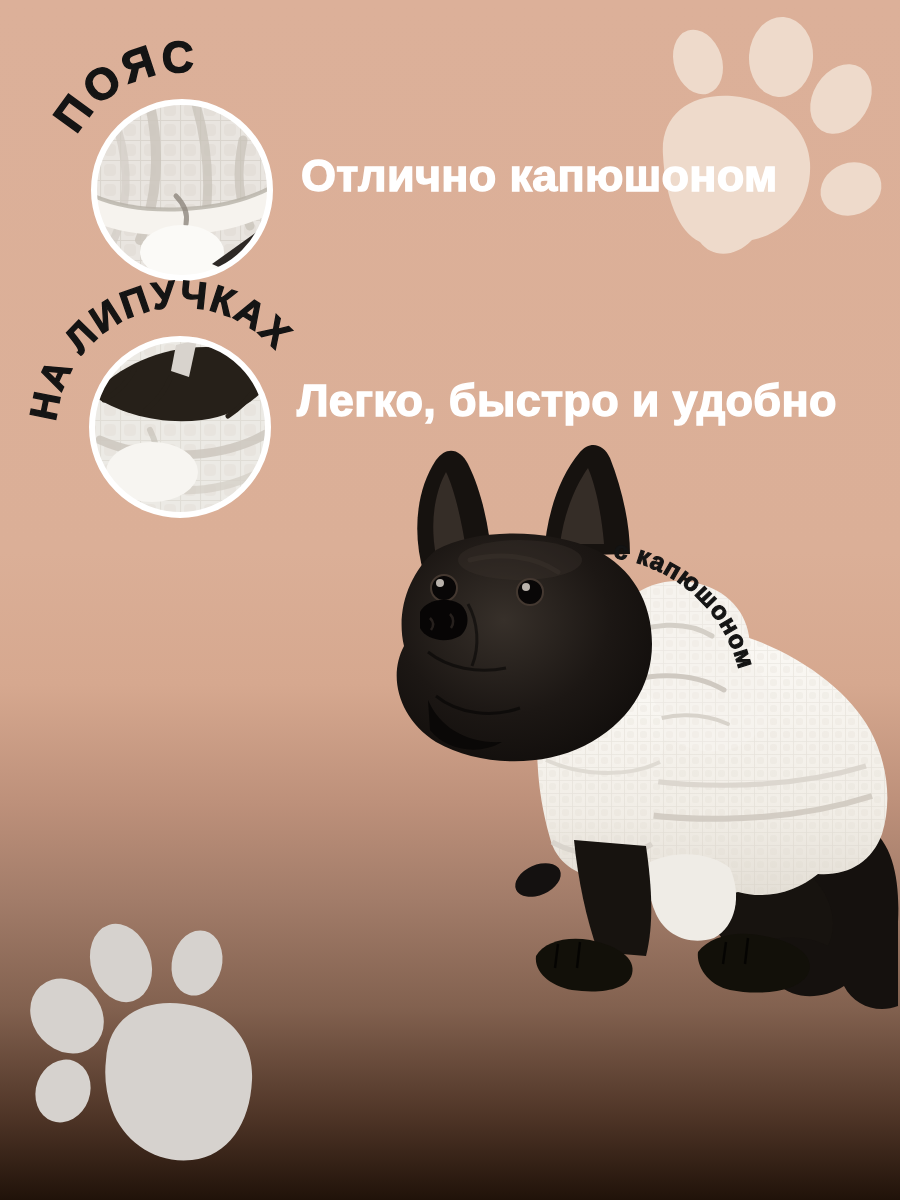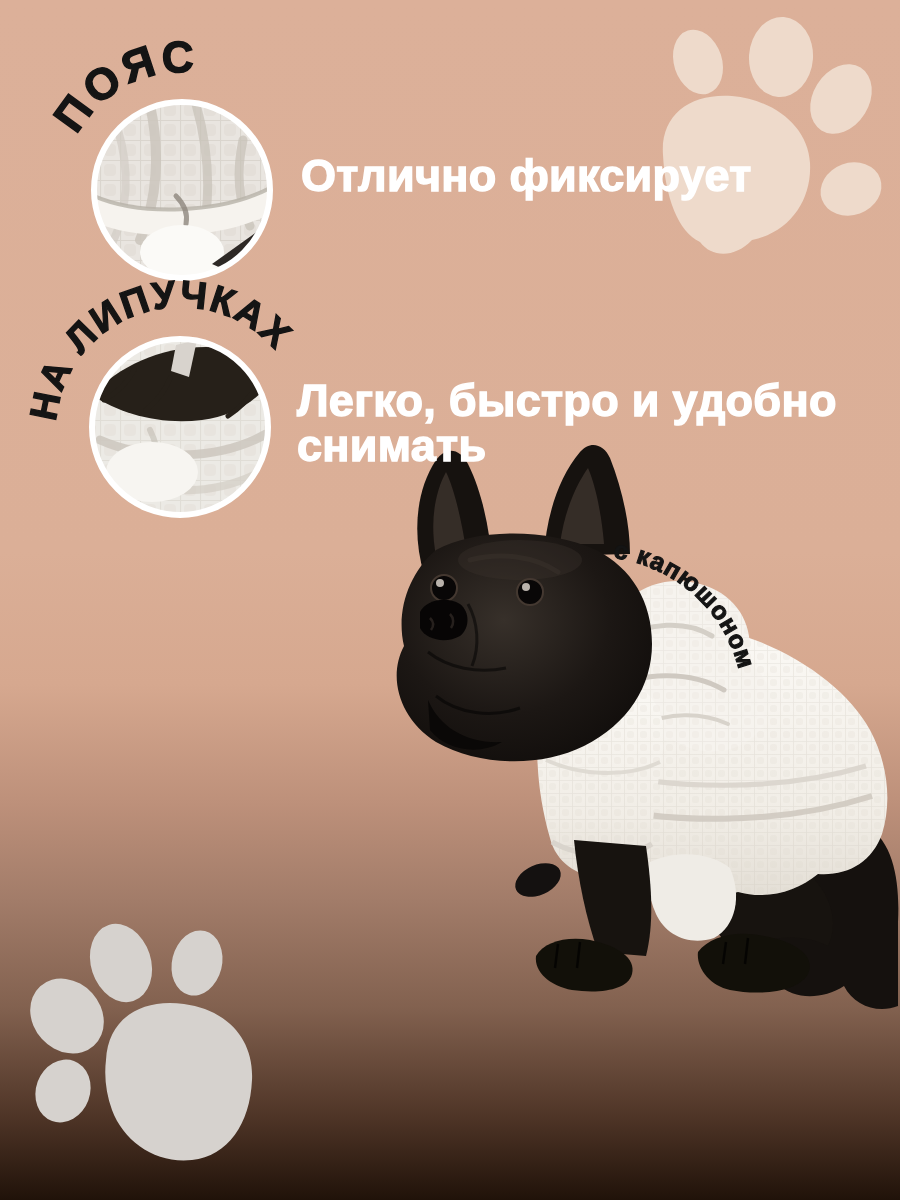--- a/index.html
+++ b/index.html
@@ -182,19 +182,18 @@
         <path d="M 470 560 C 500 552 534 556 558 572" stroke="#3a322c" stroke-width="5" fill="none" opacity="0.5" stroke-linecap="round"></path>
       </g>
     </g>
 
     <text class="curved" font-size="25" letter-spacing="1" stroke-width="1.1">
       <textPath href="#arcHood">с капюшоном</textPath>
     </text>
   </svg>
 
   <div class="benefit" id="benefit-belt">
-    <div>Отлично фиксирует</div>
+    <div>Отлично капюшоном</div>
   </div>
   <div class="benefit" id="benefit-velcro">
     <div>Легко, быстро и удобно</div>
-    <div>снимать</div>
   </div>
 </div>
 
 </body></html>

